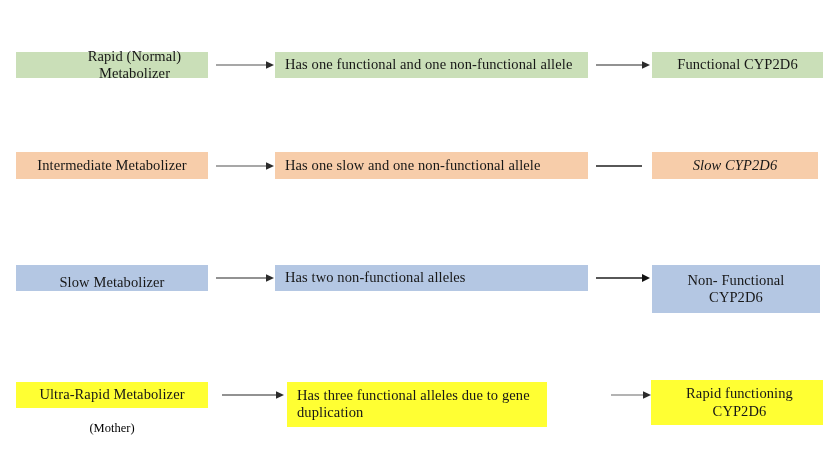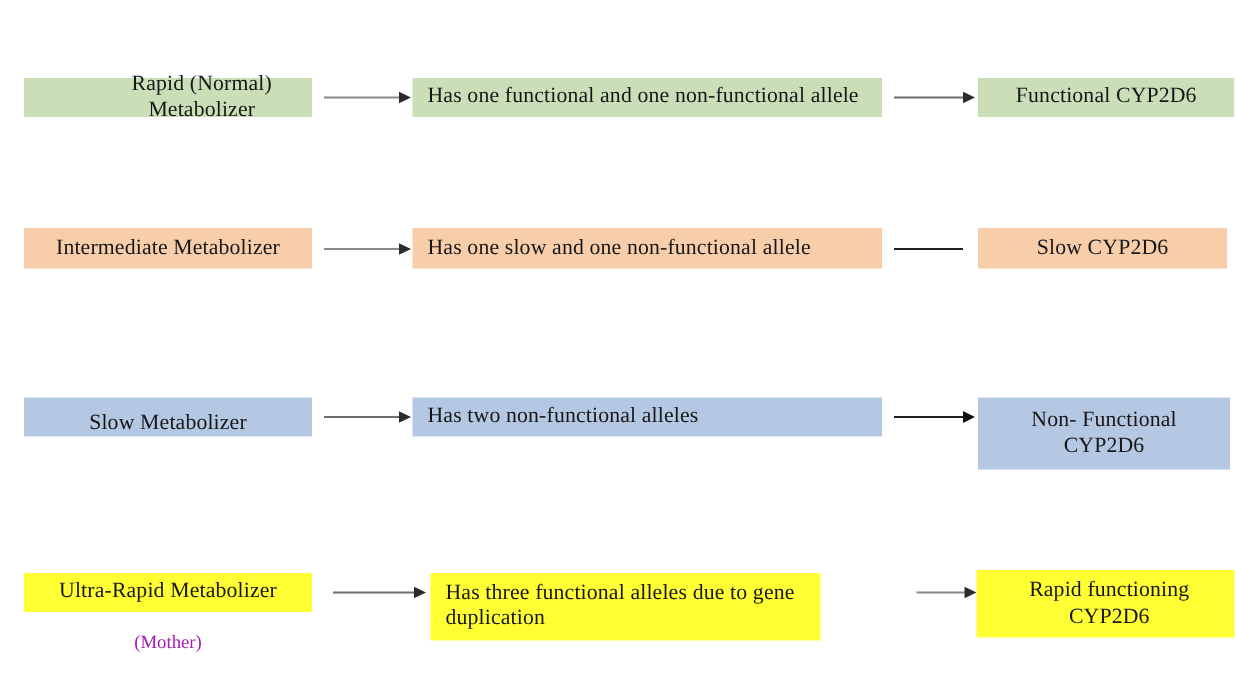--- a/index.html
+++ b/index.html
@@ -41,38 +41,38 @@
   .arrow {
     position: absolute;
     height: 12px;
     display: block;
   }
   .arrow svg { display: block; overflow: visible; }
 
   .sublabel {
     position: absolute;
     font-size: 12.5px;
-    color: #a21caf;
+    color: #000000;
     text-align: center;
     white-space: nowrap;
   }
 
   
   #r1 { top: 52px; }
   #r1-b1 { left: 16px;  top: 0px;  width: 192px; height: 26px; padding-left: 45px; }
   #r1-b2 { left: 275px; top: 0px;  width: 313px; height: 26px; }
   #r1-b3 { left: 652px; top: 0px;  width: 171px; height: 26px; }
   #r1-a1 { left: 216px; top: 7px;  width: 58px; }
   #r1-a2 { left: 596px; top: 7px;  width: 54px; }
 
   
   #r2 { top: 152px; }
   #r2-b1 { left: 16px;  top: 0px;  width: 192px; height: 27px; justify-content: center; }
   #r2-b2 { left: 275px; top: 0px;  width: 313px; height: 27px; }
-  #r2-b3 { left: 652px; top: 0px;  width: 166px; height: 27px; }
+  #r2-b3 { left: 652px; top: 0px;  width: 166px; height: 27px; font-style: italic; }
   #r2-a1 { left: 216px; top: 8px;  width: 58px; }
   #r2-a2 { left: 596px; top: 8px;  width: 54px; }
 
   
   #r3 { top: 265px; }
   #r3-b1 { left: 16px;  top: 0px;  width: 192px; height: 26px; align-items: flex-end; }
   #r3-b2 { left: 275px; top: 0px;  width: 313px; height: 26px; }
   #r3-b3 { left: 652px; top: 0px;  width: 168px; height: 48px; }
   #r3-a1 { left: 216px; top: 7px;  width: 58px; }
   #r3-a2 { left: 596px; top: 7px;  width: 54px; }

